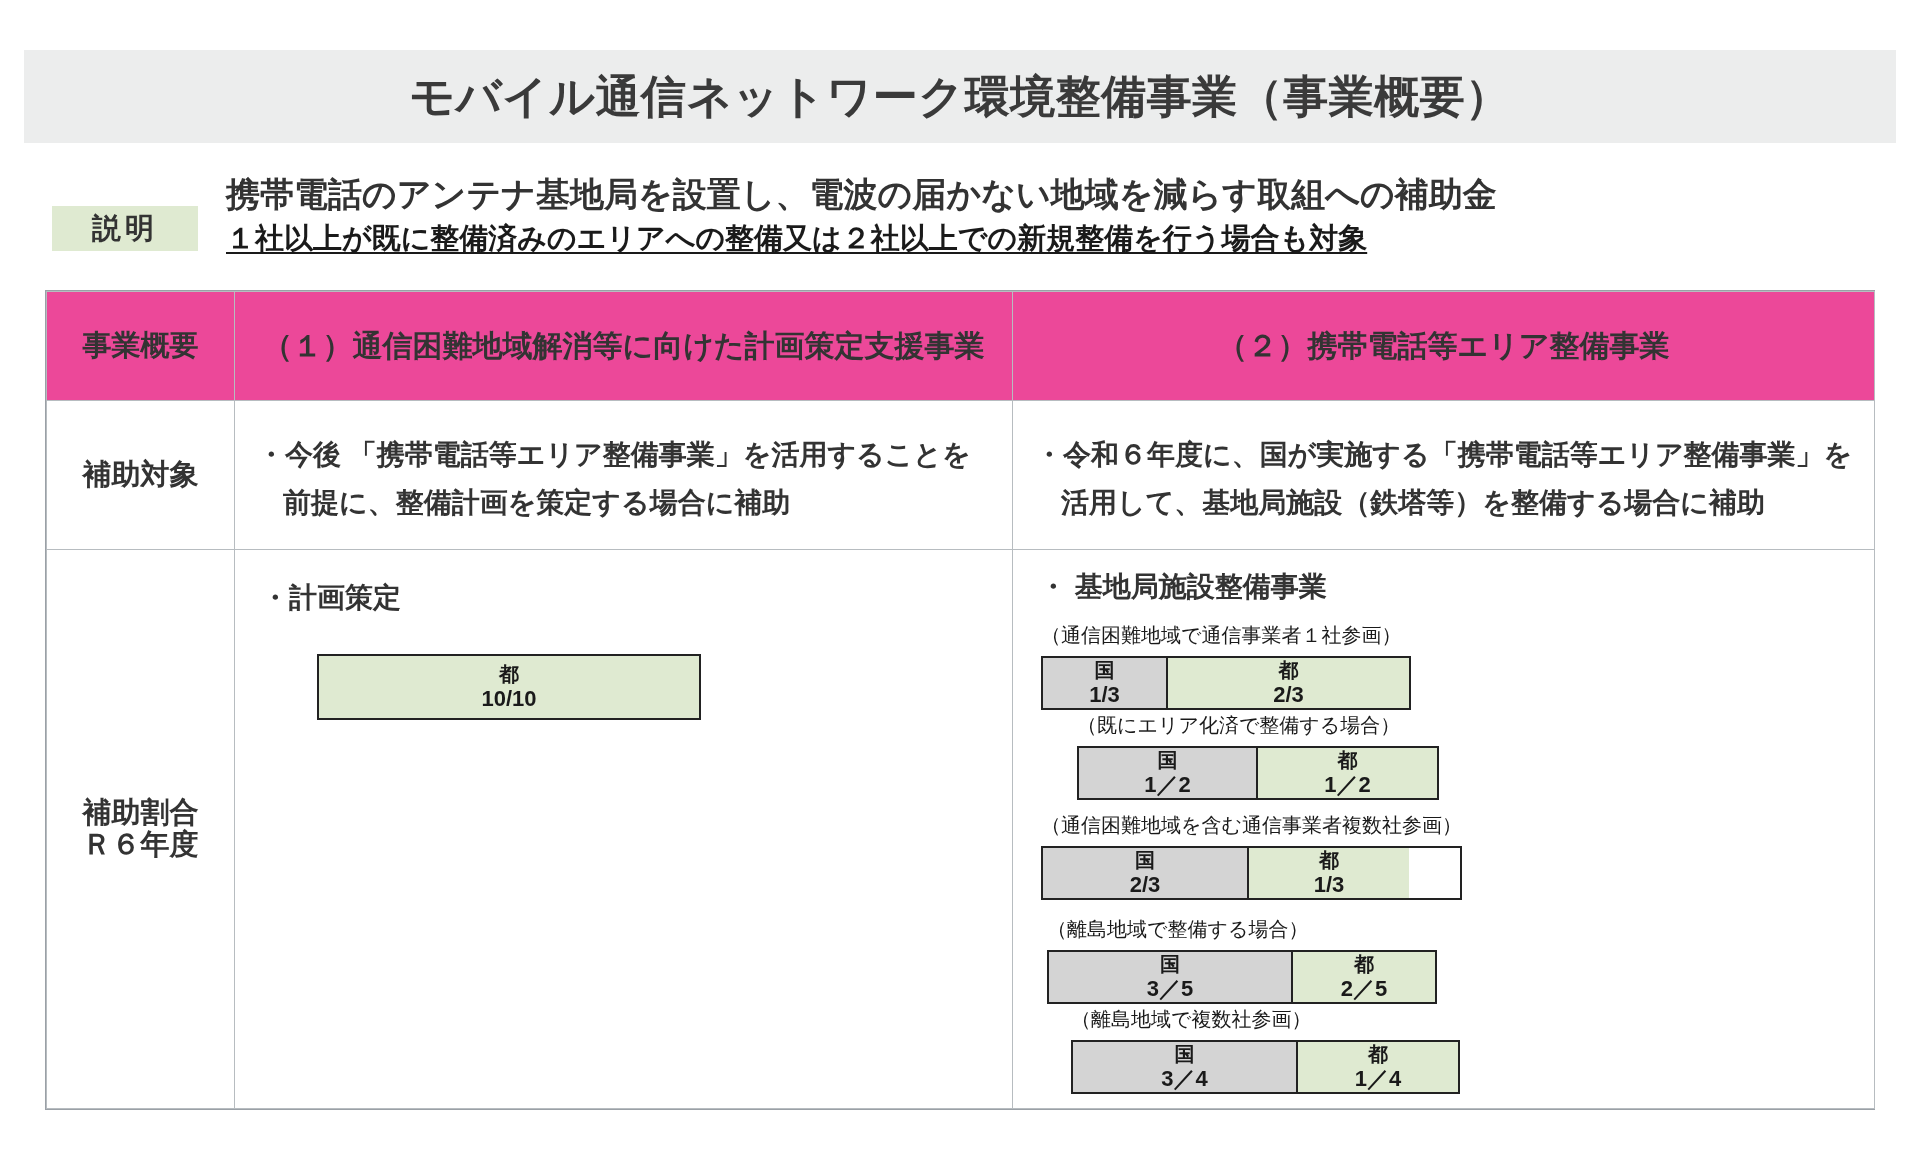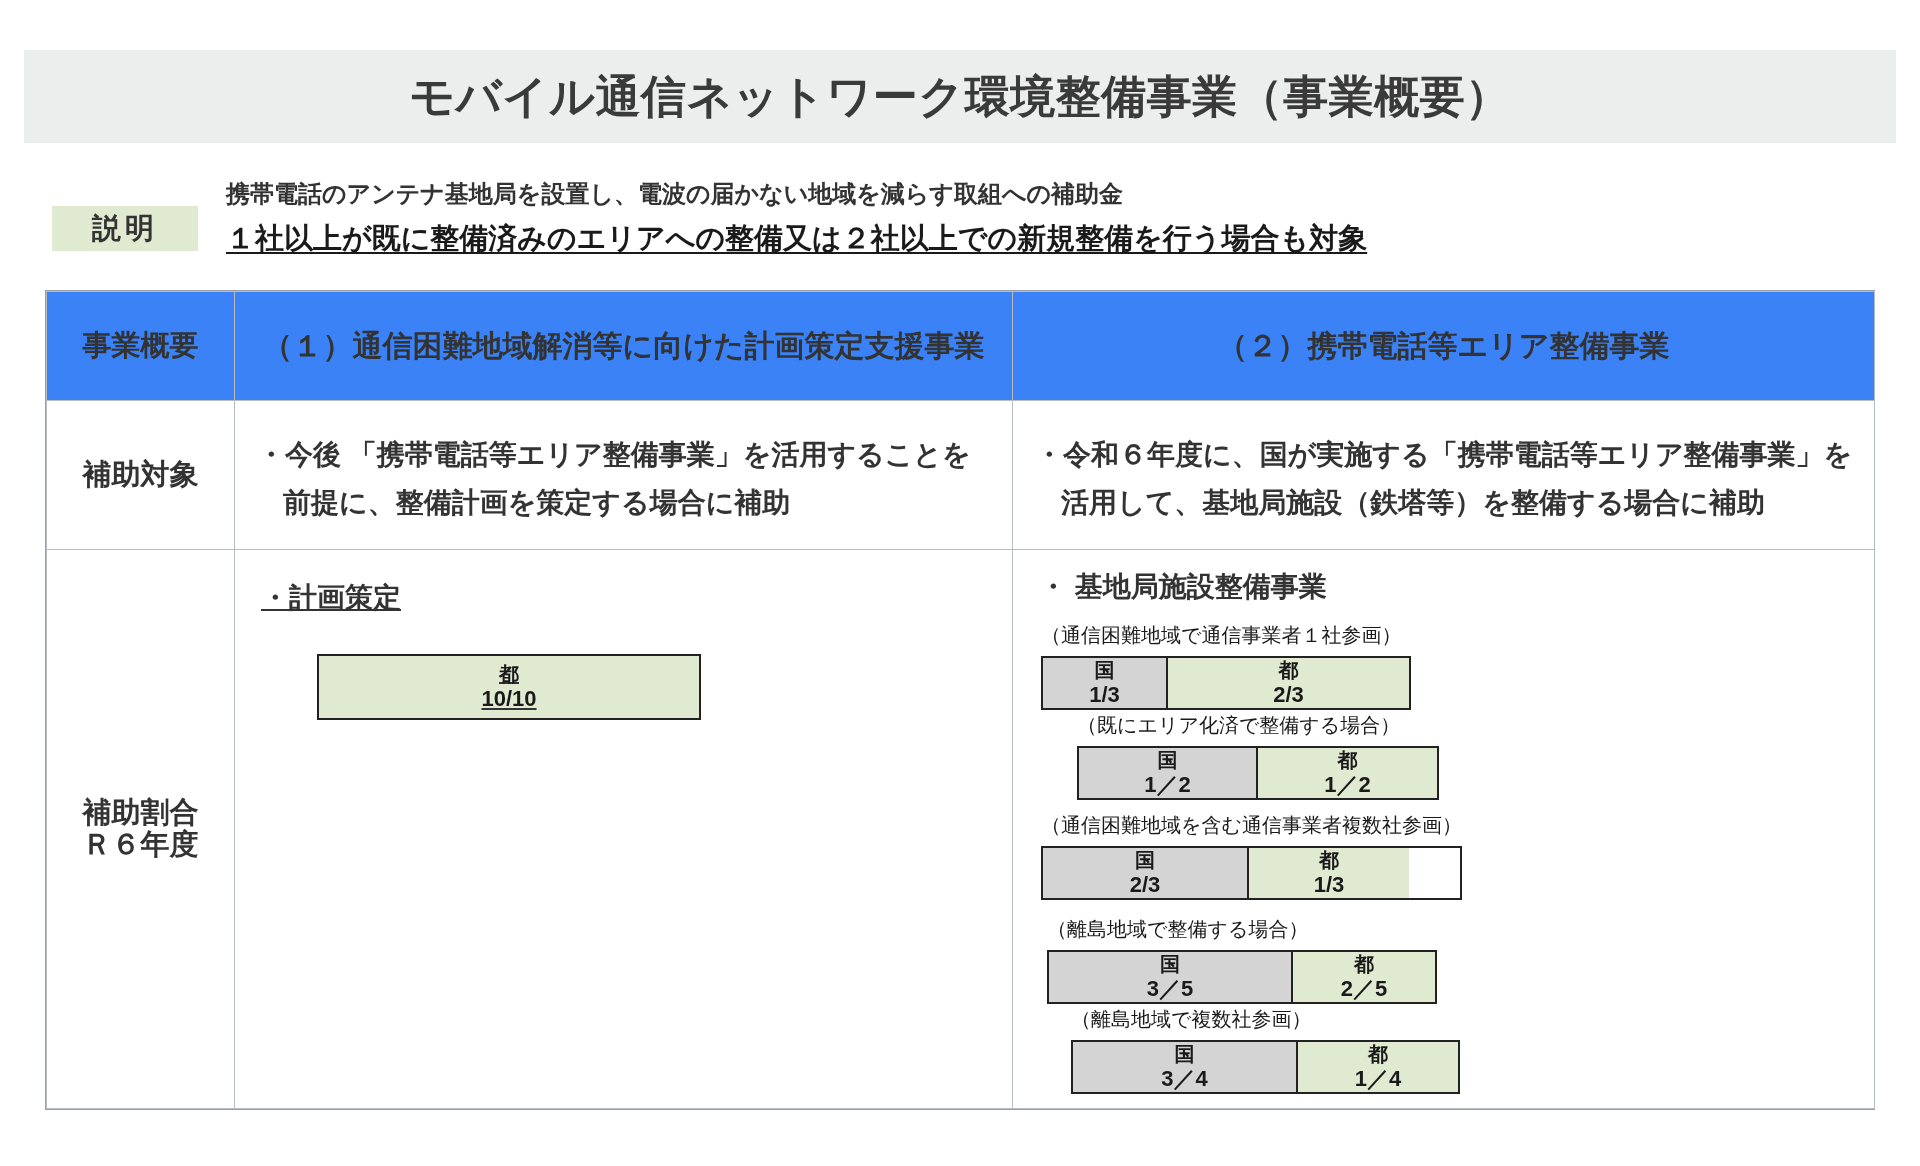--- a/index.html
+++ b/index.html
@@ -59,21 +59,21 @@
     color: #333333;
     letter-spacing: 4px;
   }
   .desc-lines {
     position: absolute;
     left: 226px;
     top: 172px;
     width: 1420px;
   }
   .desc-line1 {
-    font-size: 24px;
+    font-size: 34px;
     font-weight: bold;
     color: #333333;
     line-height: 44px;
     white-space: nowrap;
   }
   .desc-line2 {
     font-size: 29px;
     font-weight: bold;
     color: #1a1a1a;
     line-height: 44px;
@@ -100,21 +100,21 @@
   .table td {
     border: 1px solid #b7bcc0;
     vertical-align: middle;
     padding: 0;
   }
   .col-label  { width: 188px; }
   .col-one    { width: 778px; }
   .col-two    { width: 862px; }
 
   .hdr-row td {
-    background: #3b82f6;
+    background: #ec4899;
     height: 108px;
     text-align: center;
   }
   .hdr-label {
     font-size: 29px;
     font-weight: bold;
     color: #333333;
   }
   .hdr-title {
     font-size: 30px;
@@ -303,21 +303,21 @@
 
 
         <tr class="r-ratio">
           <td>
             <div class="rowlabel">
               <span>補助割合</span>
               <span class="sub">Ｒ６年度</span>
             </div>
           </td>
 
-          <td style="vertical-align:top;text-decoration:underline;">
+          <td style="vertical-align:top;">
             <div class="ratio-cell-left">
               <div class="bullet-line">・計画策定</div>
               <div class="plan-box">
                 <div class="box-top">都</div>
                 <div class="box-bot">10/10</div>
               </div>
             </div>
           </td>
 
           <td style="vertical-align:top;">

